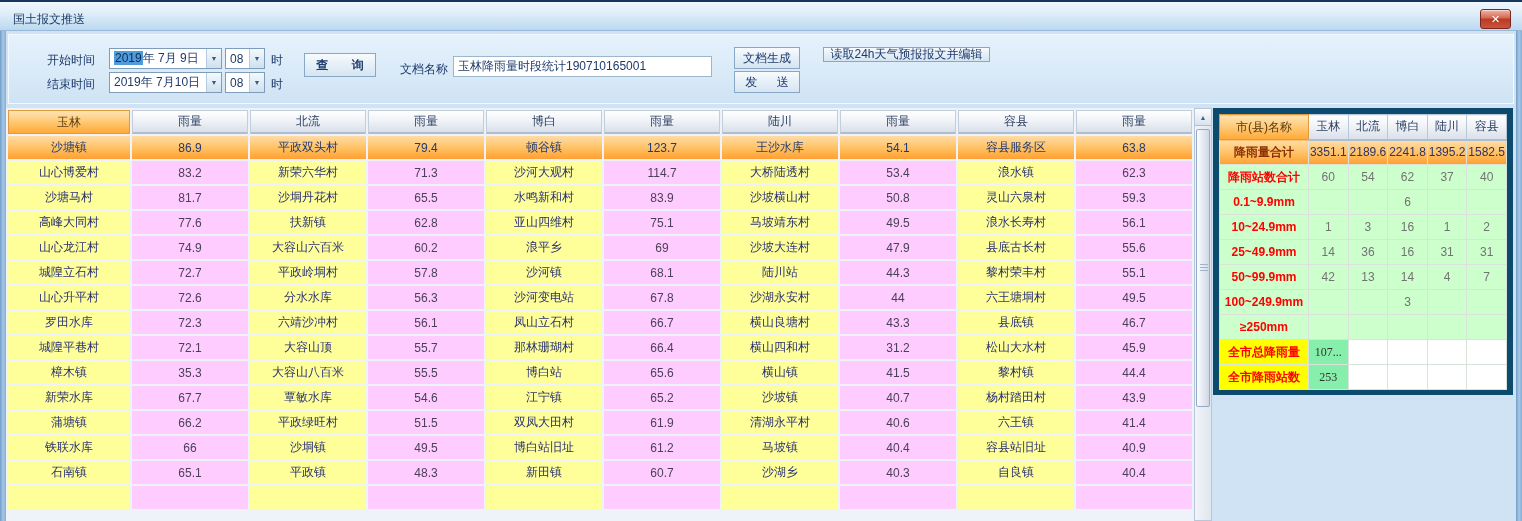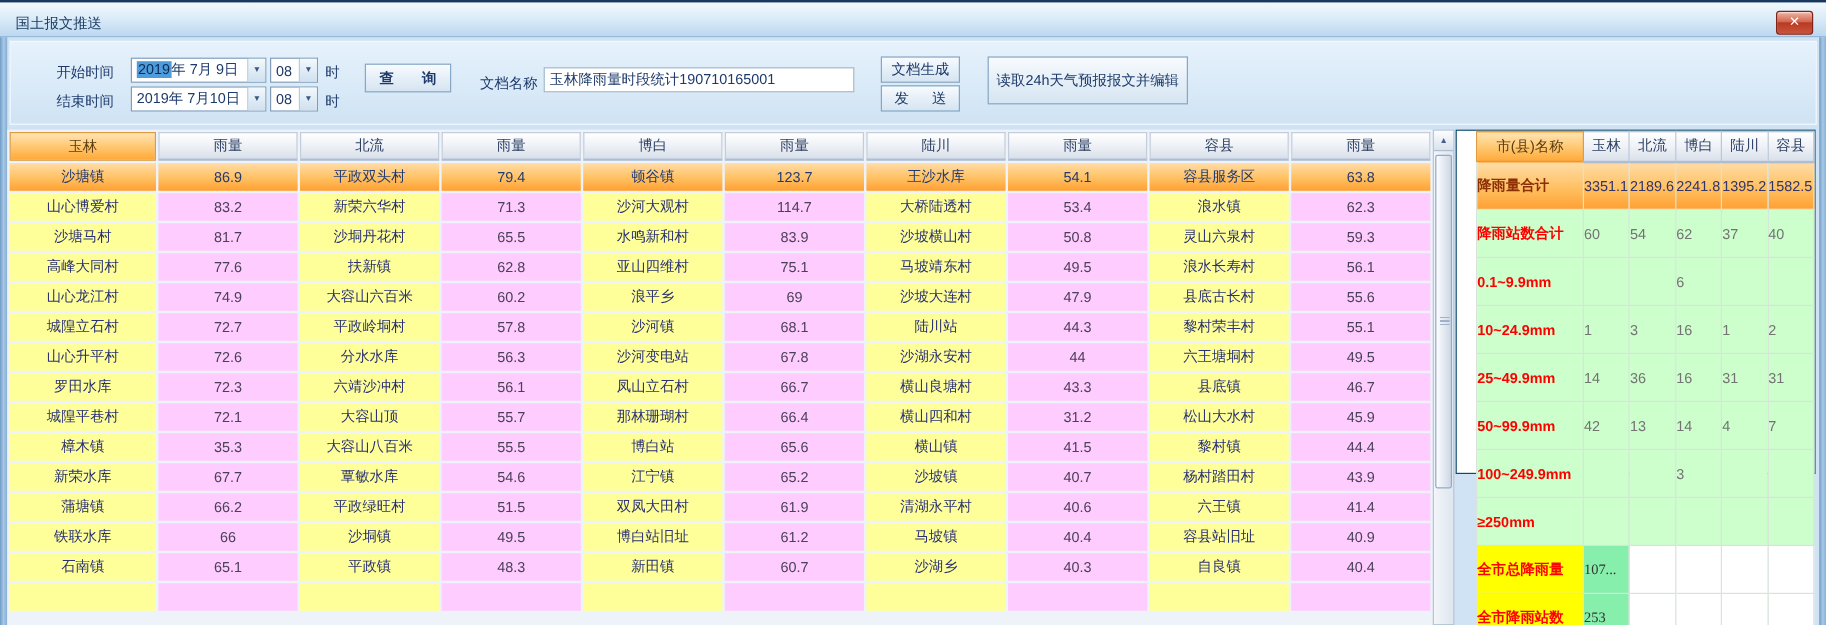--- a/index.html
+++ b/index.html
@@ -90,33 +90,33 @@
   }
   .vs-thumb {
     position:absolute; left:1px; top:20px; width:14px; height:278px;
     background:linear-gradient(to right,#fdfefe,#e4eaf2 50%,#cdd8e5);
     border:1px solid #93a9c4; border-radius:2px; cursor:grab;
   }
   .vs-grip { position:absolute; left:3px; top:134px; width:8px; height:8px;
     background:repeating-linear-gradient(#9fb2ca 0 1px, transparent 1px 3px); }
 
   
-  .sum-wrap { position:absolute; left:1213px; top:108px; width:300px; height:287px; background:#fff; border:1px solid #0c4a6e;padding-left:16px; }
+  .sum-wrap { position:absolute; left:1213px; top:108px; width:300px; height:287px; background:#fff; border:6px solid #0c4a6e; }
   table.summary { border-collapse:collapse; width:100%; table-layout:fixed; }
   table.summary col.c-lbl { width:89px; }
   table.summary th {
     height:25px; font-weight:normal; color:#2b3f63; font-size:12px;
     background:linear-gradient(#ffffff 0%, #eef1f6 50%, #d9e0ea 100%);
     border:1px solid #bac7d7; border-bottom:2px solid #aebdd2;
   }
   table.summary th.sel {
     background:linear-gradient(#ffe4b4 0%, #ffc873 50%, #ffa937 100%);
     border:1px solid #e09a40; color:#5b3c10;
   }
-  table.summary td { height:40px; text-align:left; font-size:12px; border:1px solid #d9e3db; }
+  table.summary td { height:25px; text-align:center; font-size:12px; border:1px solid #d9e3db; }
   td.sum-sel { background:linear-gradient(#ffdca6 0%, #ffc061 55%, #ffa032 100%); color:#323366; border-color:#f0a94e; }
   td.sum-sel.lbl { color:#8d2f05; font-weight:bold; }
   td.sum-green { background:#ccffcc; color:#737373; }
   td.sum-label { background:#ccffcc; color:#ff0000; font-weight:bold; }
   td.sum-yellow { background:#86efac; color:#333;font-family:Liberation Serif, serif; }
   td.sum-label-y { background:#ffff00; color:#ff0000; font-weight:bold; }
   td.sum-white { background:#ffffff; }
 </style>
 </head>
 <body>
@@ -154,21 +154,21 @@
     </div>
     <span class="tb-label" style="left:262px; top:41px;">时</span>
 
     <div class="btn query" style="left:295px; top:18px; width:72px; height:24px;">查 询</div>
 
     <span class="tb-label" style="left:391px; top:26px;">文档名称</span>
     <input class="doc-input" style="left: 444px; top: 21px;" value="玉林降雨量时段统计190710165001">
 
     <div class="btn" style="left:725px; top:12px; width:66px; height:22px;">文档生成</div>
     <div class="btn spaced" style="left:725px; top:36px; width:66px; height:22px;">发 送</div>
-    <div class="btn" style="left:814px; top:12px; width:167px; height:40px;">读取24h天气预报报文并编辑</div>
+    <div class="btn" style="left:814px; top:12px; width:167px; height:15px;">读取24h天气预报报文并编辑</div>
   </div>
 
   <div class="rain-wrap">
     <table class="rain">
       <colgroup>
         <col class="c-name">
           <col>
           <col>
           <col>
           <col>

